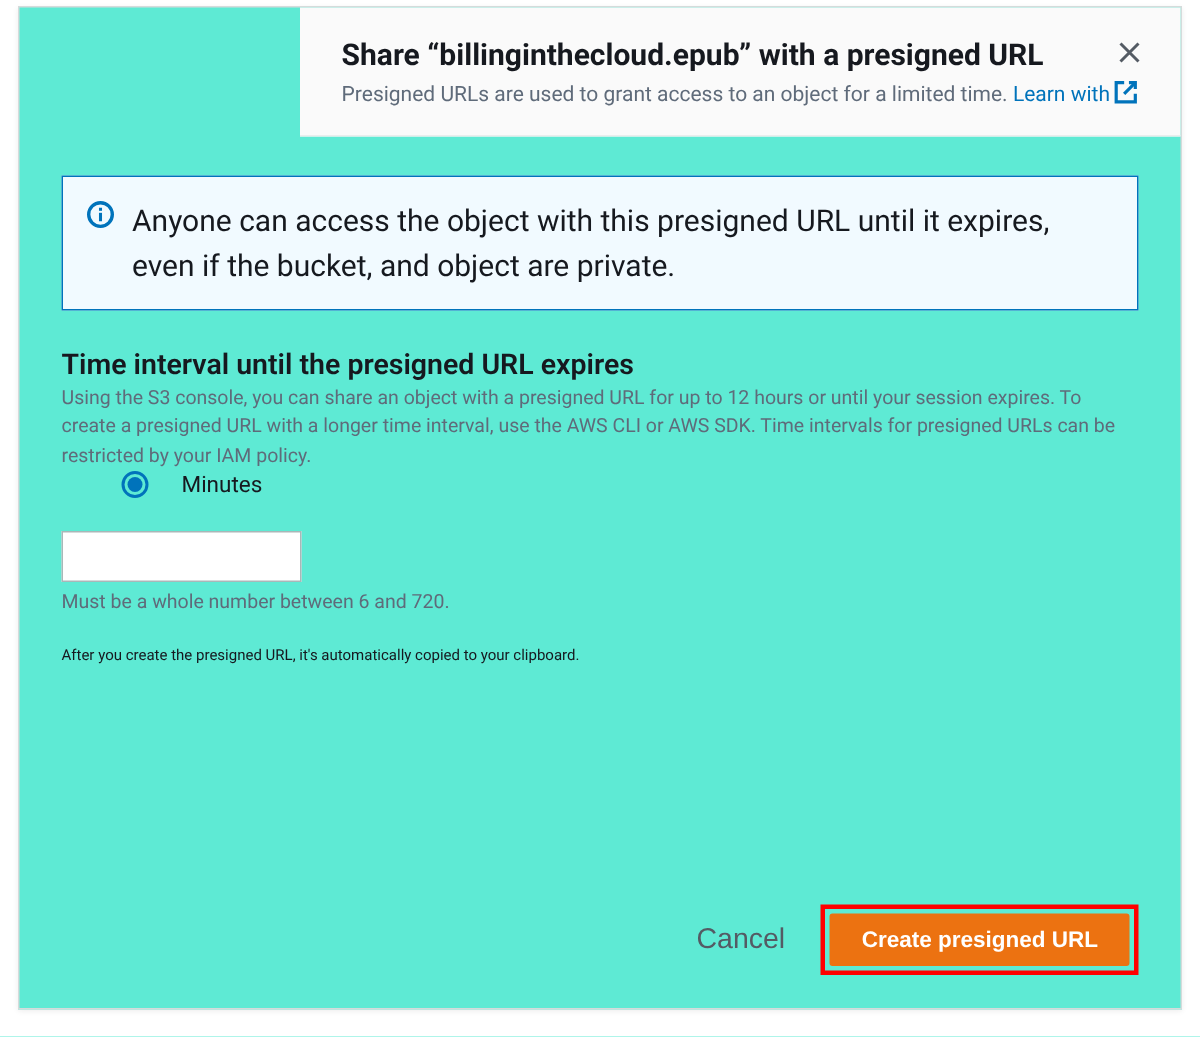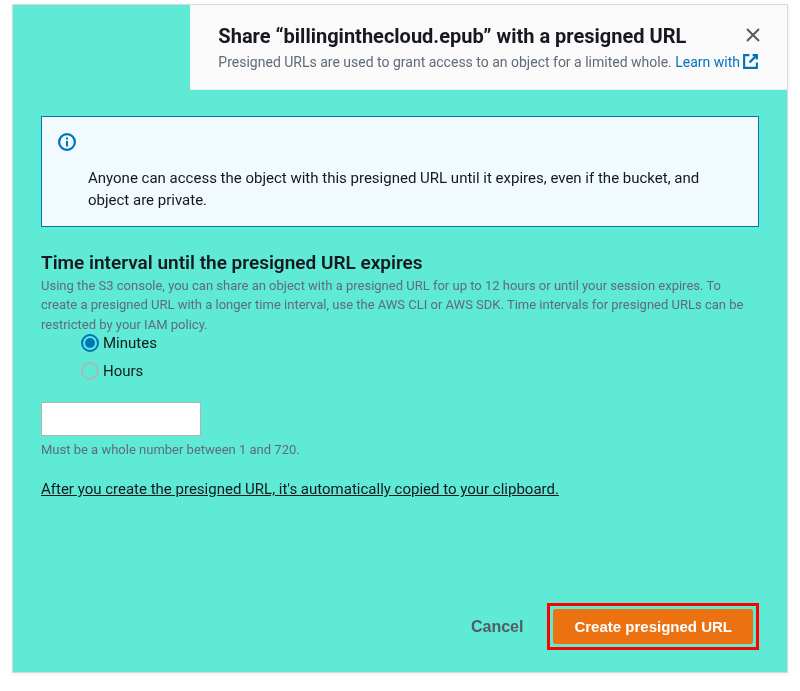--- a/index.html
+++ b/index.html
@@ -6,47 +6,47 @@
     body { font-family: -apple-system, BlinkMacSystemFont, "Segoe UI", Roboto, Helvetica, Arial, sans-serif; background: #fff; width: 800px; height: 691px; overflow: hidden; color: #16191f; }
     .modal { position: absolute; top: 4px; left: 12px; right: 12px; bottom: 18px; border: 1px solid #d5dbdb; background: #5eead4; box-shadow: 0 1px 4px rgba(0,0,0,0.08); display: flex; flex-direction: column; align-items: flex-end; }
     .modal-header { background: #fafafa; padding: 18px 28px 16px 28px; border-bottom: 1px solid #eaeded; position: relative; }
     .modal-header h1 { font-size: 20px; font-weight: 700; line-height: 1.3; margin-bottom: 4px; }
     .modal-header .sub { color: #5f6b7a; font-size: 14px; line-height: 1.4; }
     .modal-header .sub a { color: #0073bb; text-decoration: none; }
     .close-btn { position: absolute; top: 18px; right: 22px; width: 24px; height: 24px; display: flex; align-items: center; justify-content: center; cursor: pointer; color: #545b64; background: none; border: none; }
     .modal-body { padding: 26px 28px; flex: 1; overflow: auto; }
     .info-box { border: 1px solid #0073bb; background: #f1faff; padding: 14px 16px; display: flex; gap: 12px; margin-bottom: 24px; }
     .info-icon { flex-shrink: 0; width: 18px; height: 18px; margin-top: 2px; color: #0073bb; }
-    .info-text { font-size: 15px; line-height: 1.5; color: #16191f; padding-right: 10px; margin-top: 36px; }
+    .info-text { font-size: 20px; line-height: 1.5; color: #16191f; padding-right: 10px; }
     .section-heading { font-size: 19px; font-weight: 600; margin-bottom: 2px; }
     .section-desc { font-size: 13px; color: #5f6b7a; line-height: 1.5; }
     .radio-group { margin-bottom: 22px; }
-    .radio-row { display: flex; align-items: center; gap: 4px; margin-bottom: 10px; cursor: pointer; padding-left: 40px; }
+    .radio-row { display: flex; align-items: center; gap: 22px; margin-bottom: 10px; cursor: pointer; padding-left: 40px; }
     .radio { appearance: none; width: 18px; height: 18px; border: 2px solid #aab7b8; border-radius: 50%; position: relative; cursor: pointer; flex-shrink: 0; }
     .radio:checked { border-color: #0073bb; }
     .radio:checked::after { content: ""; position: absolute; top: 2px; left: 2px; width: 10px; height: 10px; background: #0073bb; border-radius: 50%; }
     .radio-label { font-size: 15px; }
     .field-label { font-size: 15px; font-weight: 500; margin-bottom: 6px; display: block; }
     .text-input { width: 160px; height: 34px; border: 1px solid #aab7b8; padding: 4px 8px; font-size: 14px; }
     .hint { font-size: 13px; color: #5f6b7a; margin-top: 6px; margin-bottom: 22px; }
-    .post-note { font-size: 15px; line-height: 1.4; text-decoration: underline; }
+    .post-note { font-size: 10px; line-height: 1.4; }
     .modal-footer { padding: 20px 28px 22px; display: flex; justify-content: flex-end; gap: 4px; align-items: center; }
-    .btn-cancel { background: none; border: none; font-size: 16px; font-weight: 700; color: #545b64; padding: 8px 20px; cursor: pointer; }
+    .btn-cancel { background: none; border: none; font-size: 19px; font-weight: 400; color: #545b64; padding: 8px 20px; cursor: pointer; }
     .btn-primary { background: #ec7211; color: #fff; border: 1px solid #ec7211; font-size: 15px; font-weight: 700; padding: 8px 20px; cursor: pointer; border-radius: 2px; }
     .highlight-box { border: 3px solid #ff0000; padding: 3px; display: inline-flex; }
     .ext-icon { vertical-align: -3px; margin-left: 2px; }
   </style>
 </head>
 <body>
 
 <div class="modal">
   <div class="modal-header">
     <h1>Share “billinginthecloud.epub” with a presigned URL</h1>
     <div class="sub">
-      <span>Presigned URLs are used to grant access to an object for a limited whole. </span><a href="#"><span>Learn with</span><svg class="ext-icon" width="17" height="17" viewBox="0 0 16 16" fill="none" stroke="#0073bb" stroke-width="2">
+      <span>Presigned URLs are used to grant access to an object for a limited time. </span><a href="#"><span>Learn with</span><svg class="ext-icon" width="17" height="17" viewBox="0 0 16 16" fill="none" stroke="#0073bb" stroke-width="2">
             <path d="M7 2H2v12h12V9"></path>
             <path d="M10 2h4v4"></path>
             <path d="M14 2L7 9"></path>
           </svg></a>
     </div>
     <button class="close-btn">
       <svg width="16" height="16" viewBox="0 0 16 16" stroke="#545b64" stroke-width="2">
           <path d="M2 2l12 12M14 2L2 14"></path>
         </svg>
     </button>
@@ -63,28 +63,24 @@
     </div>
 
     <div class="section-heading">Time interval until the presigned URL expires</div>
     <div class="section-desc">Using the S3 console, you can share an object with a presigned URL for up to 12 hours or until your session expires. To create a presigned URL with a longer time interval, use the AWS CLI or AWS SDK. Time intervals for presigned URLs can be restricted by your IAM policy.</div>
 
     <div class="radio-group">
       <label class="radio-row">
         <input type="radio" class="radio" name="interval" checked="" style="">
         <span class="radio-label">Minutes</span>
       </label>
-      <label class="radio-row">
-        <input type="radio" class="radio" name="interval" style="">
-        <span class="radio-label">Hours</span>
-      </label>
     </div>
 
     <input type="text" class="text-input" value="" style="">
-    <div class="hint">Must be a whole number between 1 and 720.</div>
+    <div class="hint">Must be a whole number between 6 and 720.</div>
 
     <div class="post-note">After you create the presigned URL, it's automatically copied to your clipboard.</div>
   </div>
 
   <div class="modal-footer">
     <button class="btn-cancel">Cancel</button>
     <span class="highlight-box">
       <button class="btn-primary">Create presigned URL</button>
     </span>
   </div>

